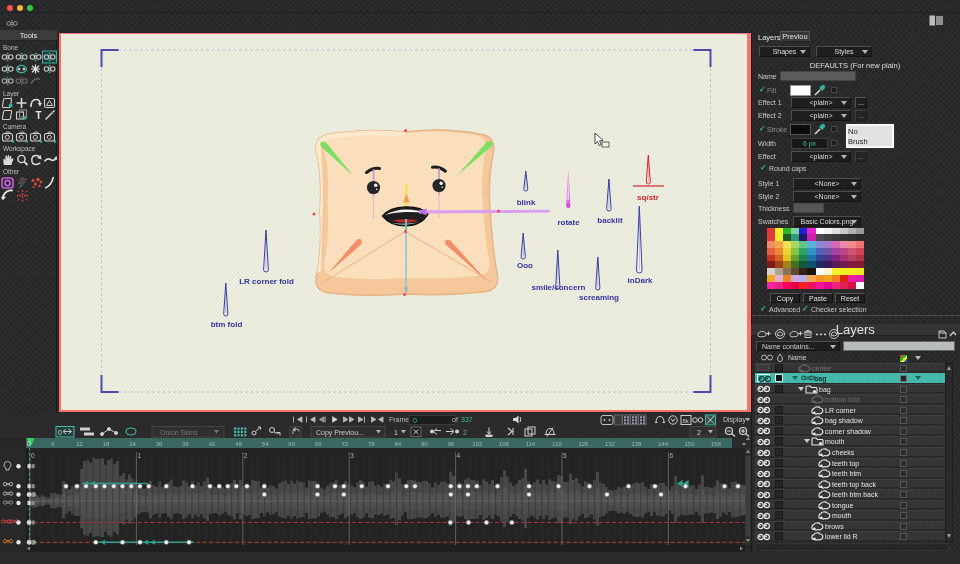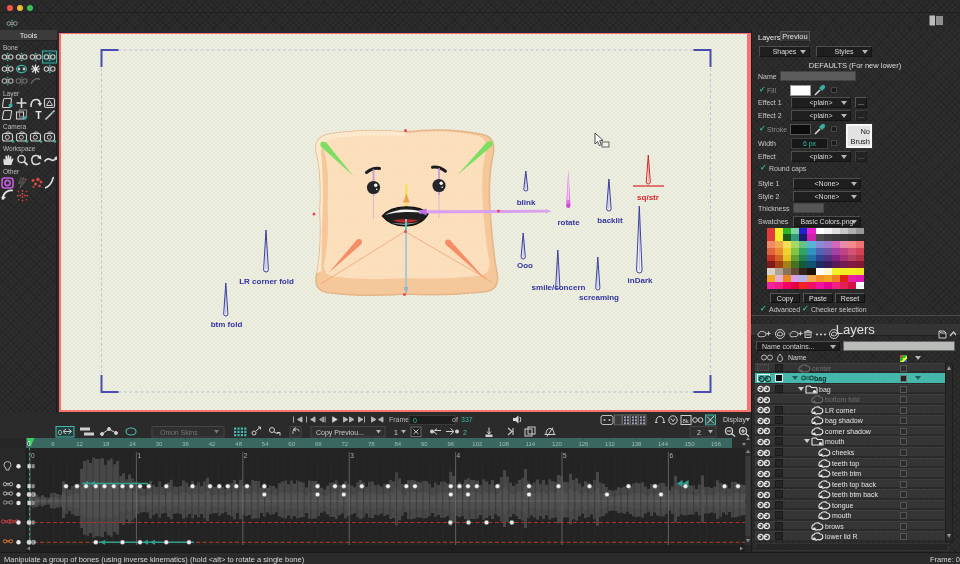--- a/index.html
+++ b/index.html
@@ -318,21 +318,21 @@
       <g transform="translate(534,99)">
         <path d="M0 0 L0 11 L2.6 8.6 L4.3 12.6 L6.3 11.7 L4.6 7.8 L8 7.4 Z" fill="#fff" stroke="#222" stroke-width="0.8"></path>
         <rect x="7" y="9" width="7" height="5" fill="#f0f0e8" stroke="#444" stroke-width="0.8"></rect>
       </g>
     </svg>
 <div class="abs hatch panel" style="left:750.5px;top:30px;width:209.5px;height:285px;border-left:1px solid #1a1a1a"></div>
     <div class="abs" style="left:758px;top:33px;color:#e4e4e4;font-size:7.5px">Layers</div>
     <div class="abs" style="left:780px;top:31px;width:30px;height:11px;background:#383838;border:1px solid #555;border-bottom-color:#222;color:#e4e4e4;font-size:7.5px;text-align:center;line-height:10px">Previou</div>
     <div class="ddown" style="left:759px;top:46px;width:51px;height:11px">Shapes<span class="ar"></span></div>
     <div class="ddown" style="left:816px;top:46px;width:56px;height:11px">Styles<span class="ar"></span></div>
-    <div class="abs" style="left:757px;top:61px;width:196px;text-align:center;color:#dedede;font-size:7.5px">DEFAULTS (For new lower)</div>
+    <div class="abs" style="left:757px;top:61px;width:196px;text-align:center;color:#dedede;font-size:7.5px">DEFAULTS (For new plain)</div>
     <div class="abs lbl" style="left:758px;top:73px">Name</div>
     <div class="abs" style="left:780px;top:71px;width:76px;height:10px;background:#5c5c5c;border:1px solid #444"></div>
     <span class="ck" style="left:759px;top:87px">✓</span>
     <div class="abs" style="left:767px;top:87px;color:#8a8a8a;font-size:7px">Fill</div>
     <div class="abs" style="left:790px;top:84.5px;width:21px;height:11px;background:#fff;border:1px solid #999"></div>
     <svg class="abs" style="left:814px;top:84px" width="12" height="12" viewBox="0 0 12 12">
       <path d="M1 11 L6 6" stroke="#d8d8d8" stroke-width="1.6"></path>
       <path d="M5 4 L8 7 L10.5 4.5 Q12 3 10.5 1.5 Q9 0 7.5 1.5 Z" fill="#35b0a2"></path>
     </svg>
     <div class="chk" style="left:831px;top:86.5px"></div>
@@ -343,21 +343,21 @@
     <div class="ddown" style="left:791px;top:110px;width:60px;height:11px">&lt;plain&gt;<span class="ar"></span></div>
     <div class="btn" style="left:855px;top:110px;width:12px;height:11px;line-height:9px;opacity:.5">...</div>
     <span class="ck" style="left:759px;top:126px">✓</span>
     <div class="abs" style="left:767px;top:126px;color:#8a8a8a;font-size:7px">Stroke</div>
     <div class="abs" style="left:790px;top:123.5px;width:21px;height:11px;background:#0c0c0c;border:1px solid #555"></div>
     <svg class="abs" style="left:814px;top:123px" width="12" height="12" viewBox="0 0 12 12">
       <path d="M1 11 L6 6" stroke="#d8d8d8" stroke-width="1.6"></path>
       <path d="M5 4 L8 7 L10.5 4.5 Q12 3 10.5 1.5 Q9 0 7.5 1.5 Z" fill="#35b0a2"></path>
     </svg>
     <div class="chk" style="left:831px;top:125.5px"></div>
-    <div class="abs" style="left:846px;top:124px;width:26px;height:24px;background:#e2e2e2;border:2px solid #f8f8f8;outline:1px solid #333;color:#1a1a1a;font-size:7.5px;text-align:right;line-height:10px;padding-top:1px">No<br>Brush</div>
+    <div class="abs" style="left:846px;top:124px;width:48px;height:24px;background:#e2e2e2;border:2px solid #f8f8f8;outline:1px solid #333;color:#1a1a1a;font-size:7.5px;text-align:left;line-height:10px;padding-top:1px">No<br>Brush</div>
     <div class="abs lbl" style="left:758px;top:140px">Width</div>
     <div class="fld" style="left:791px;top:138px;width:37px;height:11px;color:#2fbf9f;font-size:7px;text-align:center;line-height:9px">6 px</div>
     <div class="chk" style="left:831px;top:139.5px"></div>
     <div class="abs lbl" style="left:758px;top:153px">Effect</div>
     <div class="ddown" style="left:791px;top:151px;width:60px;height:11px">&lt;plain&gt;<span class="ar"></span></div>
     <div class="btn" style="left:855px;top:151px;width:12px;height:11px;line-height:9px;opacity:.5">...</div>
     <span class="ck" style="left:760px;top:165px">✓</span>
     <div class="abs lbl" style="left:769px;top:165px">Round caps</div>
     <div class="abs lbl" style="left:758px;top:180px">Style 1</div>
     <div class="ddown" style="left:793px;top:178px;width:68px;height:11px">&lt;None&gt;<span class="ar"></span></div>
@@ -1048,17 +1048,13 @@
       <circle cx="18.5" cy="73.2" r="2.2" fill="#e8e8e8"></circle>
       <circle cx="18.5" cy="81.5" r="2.2" fill="#e8e8e8"></circle>
       <circle cx="18.5" cy="90" r="2.2" fill="#e8e8e8"></circle>
       <circle cx="18.5" cy="109.5" r="2.2" fill="#e8e8e8"></circle>
       <circle cx="18.5" cy="129.3" r="2.2" fill="#e8e8e8"></circle>
       <rect x="27" y="132" width="718" height="7" fill="#1f1f1f"></rect>
       <path d="M30 133.5 l0 4 -3 -2 Z" fill="#8a8a8a"></path>
       <path d="M740 133.5 l0 4 3 -2 Z" fill="#8a8a8a"></path>
     </svg>
 
-<div class="abs" style="left:0;top:552px;width:960px;height:12px;background:#2b2b2b;border-top:1px solid #1a1a1a">
-<span style="position:absolute;left:4px;top:1.5px;color:#d8d8d8;font-size:7.5px">Manipulate a group of bones (using inverse kinematics) (hold &lt;alt&gt; to rotate a single bone)</span>
-<span style="position:absolute;left:930px;top:1.5px;color:#d8d8d8;font-size:7.5px">Frame: 0</span>
-</div>
 
 </div>
 </body></html>

